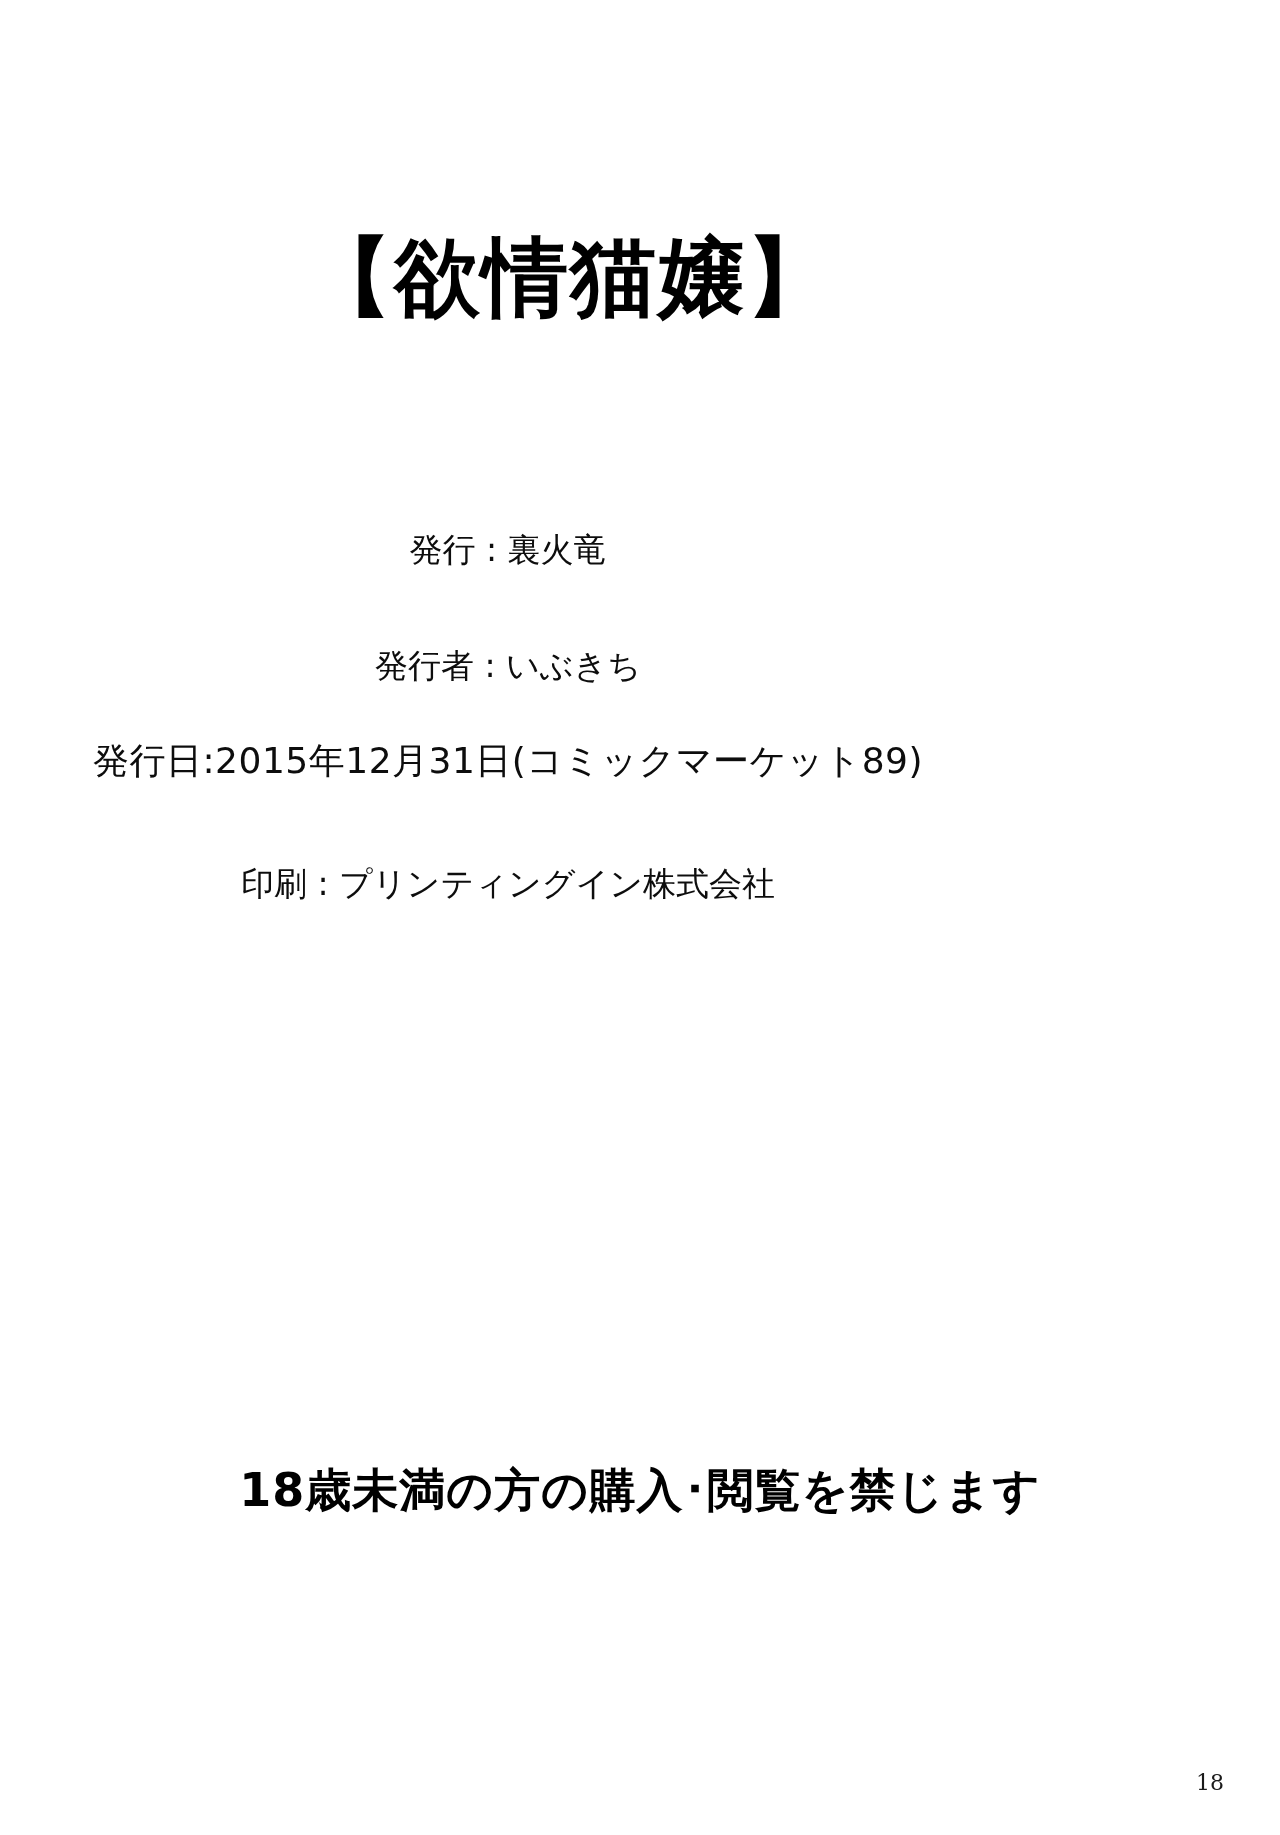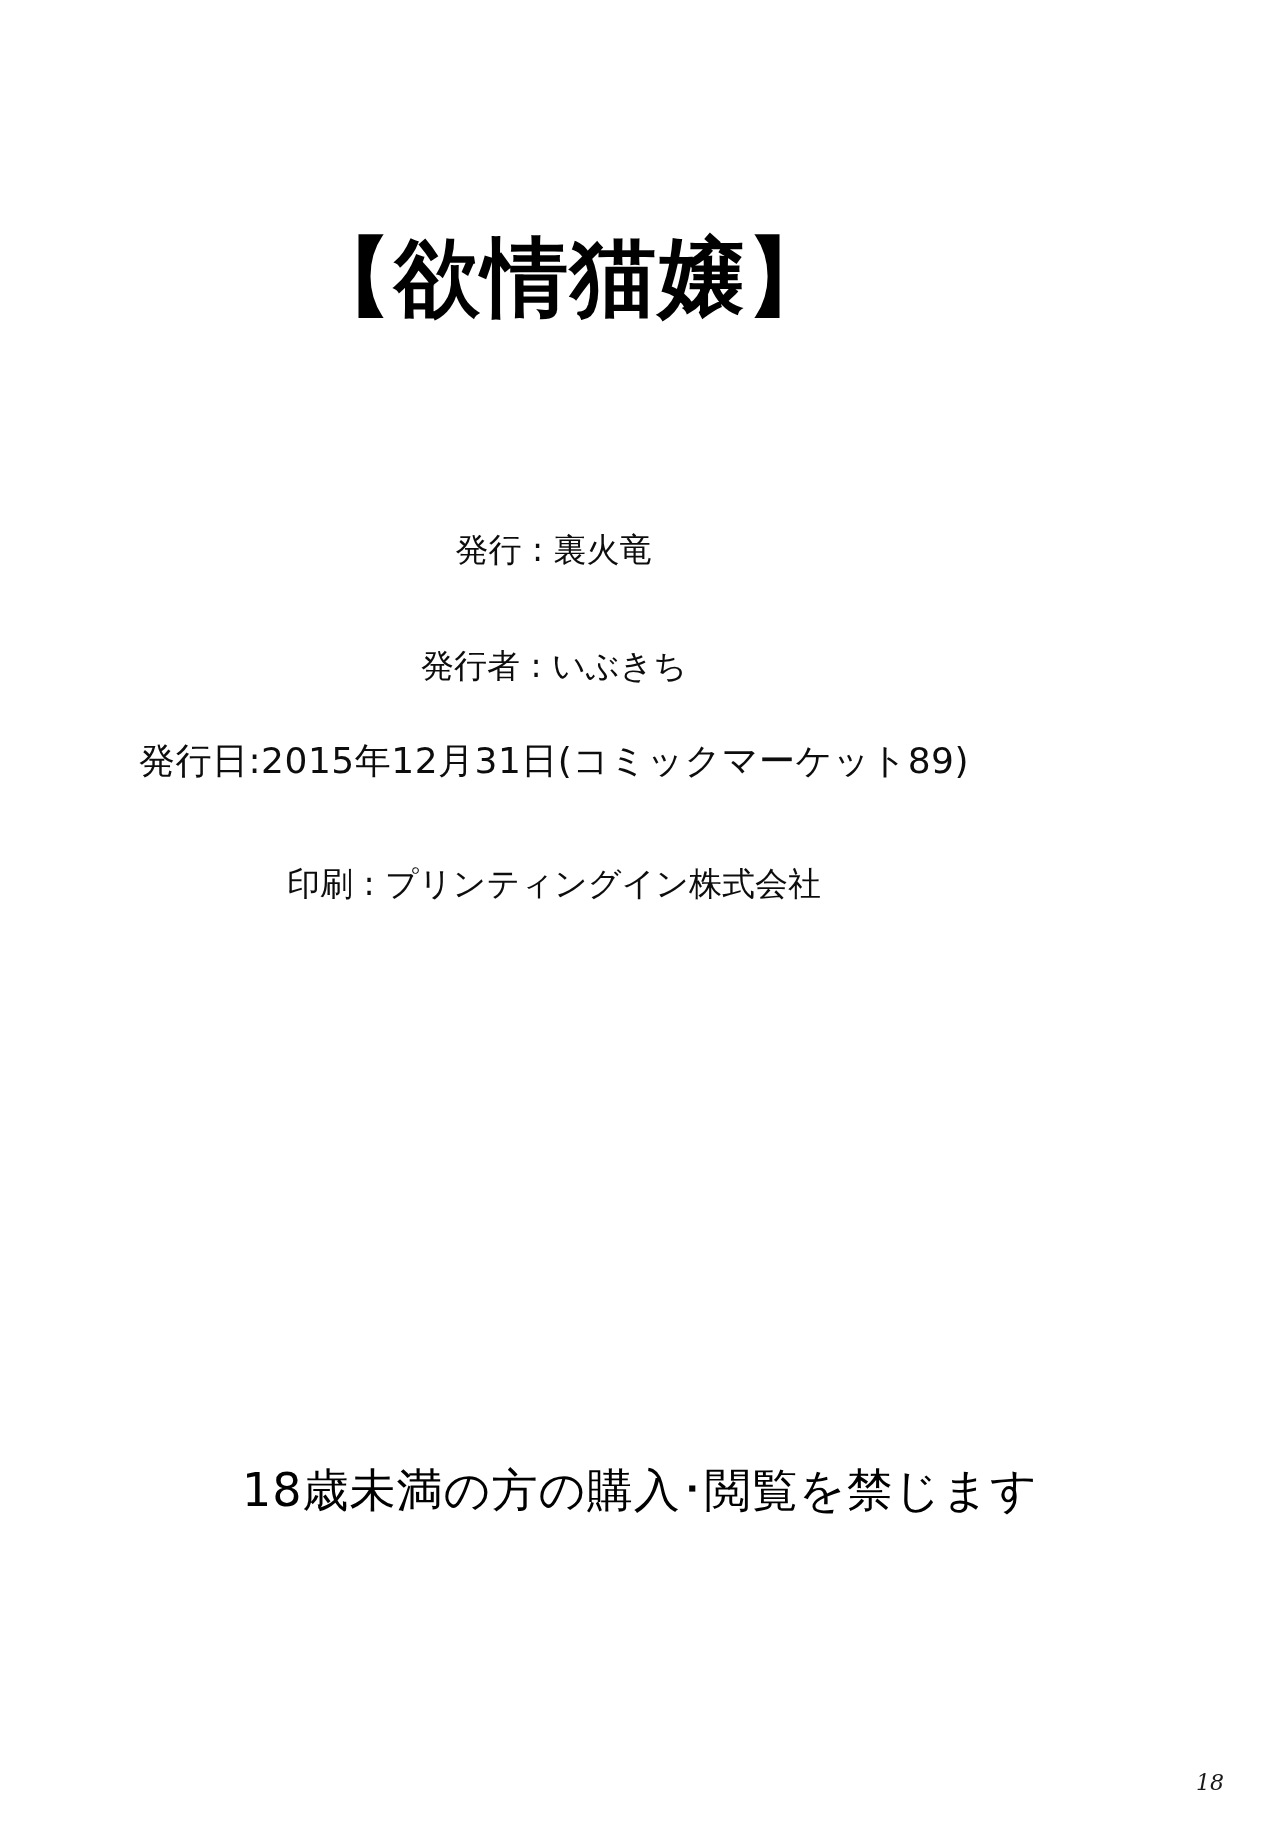--- a/index.html
+++ b/index.html
@@ -37,21 +37,20 @@
     color: #000000;
     white-space: nowrap;
   }
 
   .credits {
     position: absolute;
     top: 530px;
     left: 0;
     width: 1016px;
     text-align: center;
-    padding-left: 46px;
   }
 
   .credit-line {
     font-size: 33px;
     line-height: 1.2;
     color: #0d0d0d;
     font-family: "DejaVu Sans", "Liberation Sans", sans-serif;
     white-space: nowrap;
   }
 
@@ -70,35 +69,34 @@
   }
   .credit-line.print { font-size: 33px; }
 
   .age-warning {
     position: absolute;
     top: 1460px;
     left: 0;
     width: 1280px;
     text-align: center;
     font-size: 46px;
-    font-weight: normal;
+    font-weight: bold;
     letter-spacing: 1px;
     font-family: "DejaVu Sans", "Liberation Sans", sans-serif;
     color: #000000;
     white-space: nowrap;
   }
 
   .page-number {
     position: absolute;
     right: 56px;
     bottom: 40px;
     font-size: 22px;
     color: #1a1a1a;
     font-family: "DejaVu Serif", "Liberation Serif", serif;
-    font-style: italic;
   }
 </style>
 </head>
 <body>
 
 <div class="page">
 
   <div class="colophon-title">【欲情猫嬢】</div>
 
   <div class="credits">

